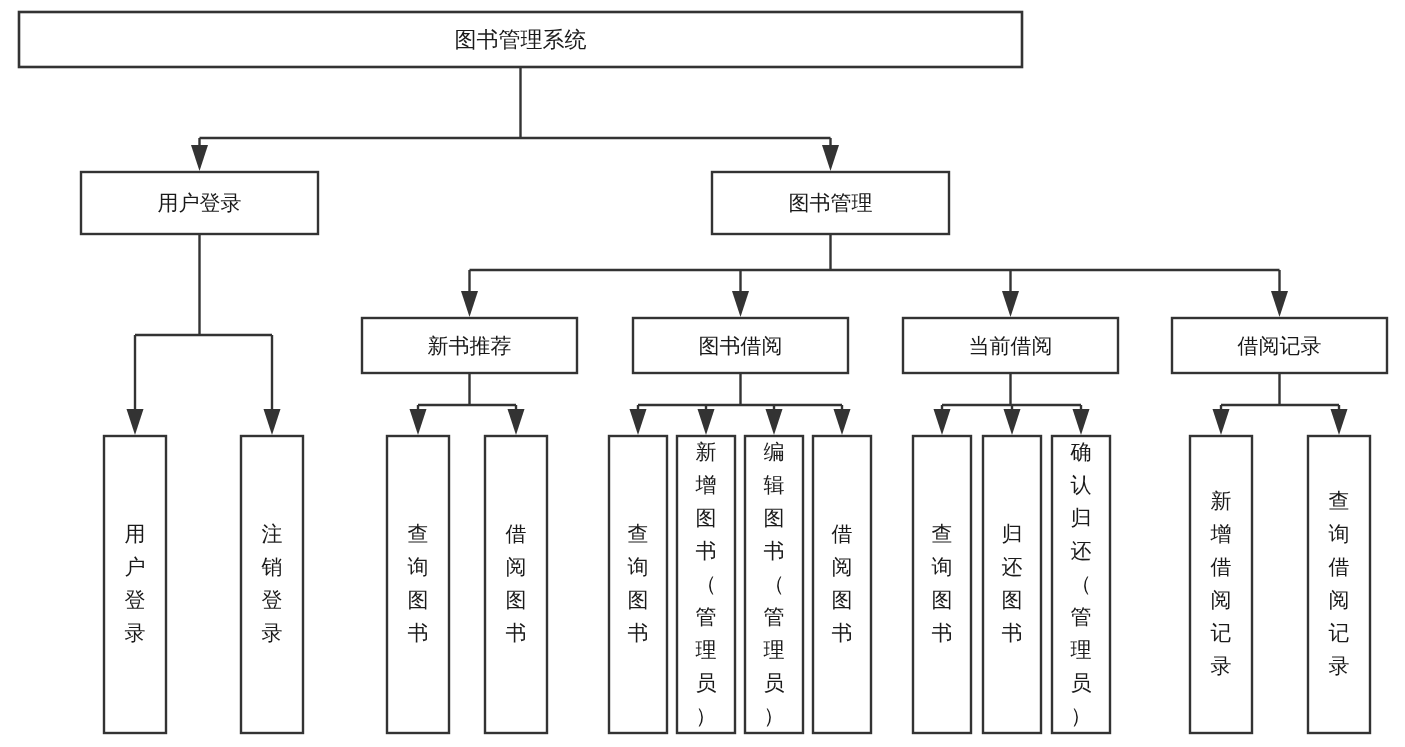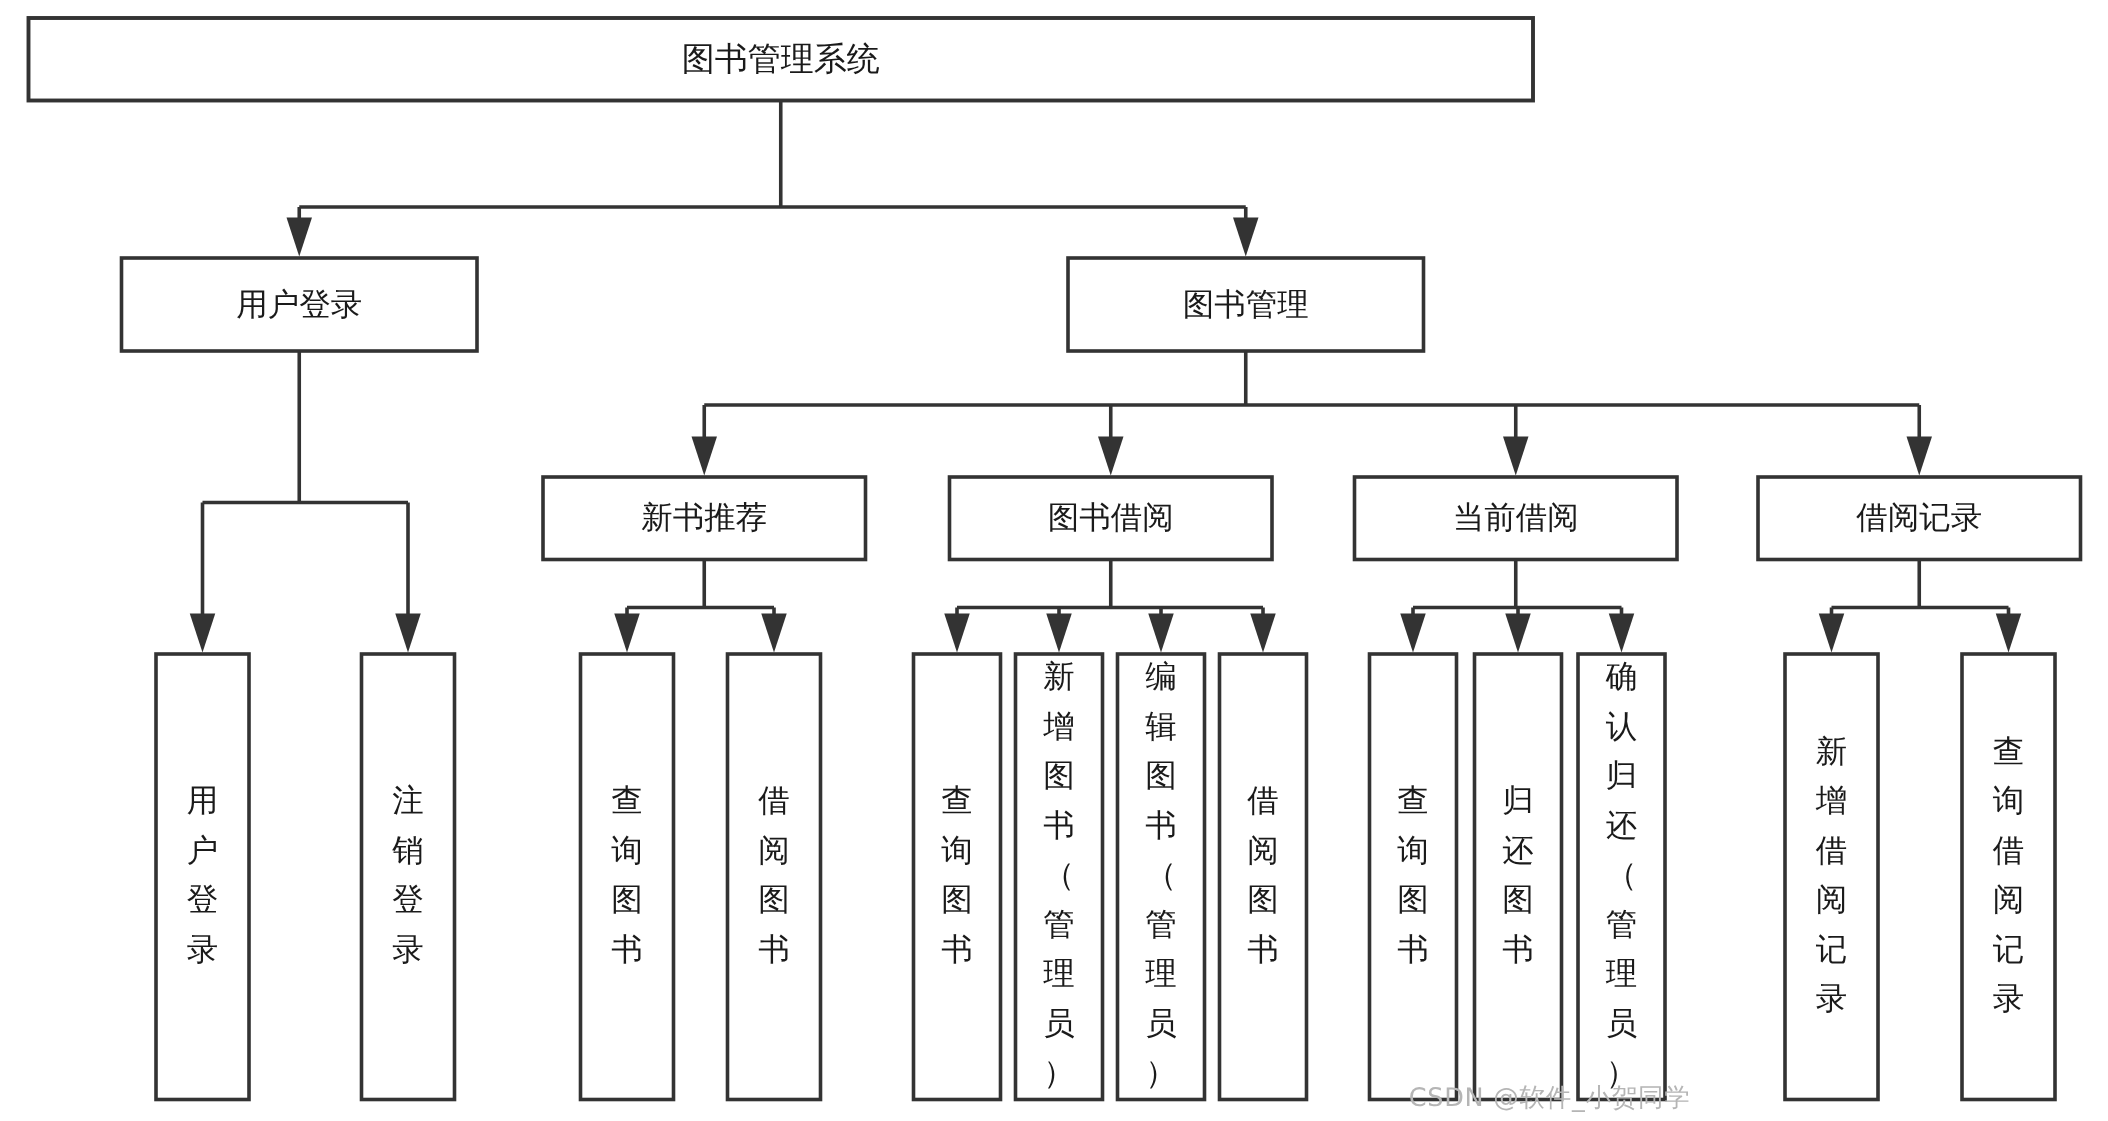--- a/index.html
+++ b/index.html
@@ -327,14 +327,13 @@
             <text x="1339" y="502" class="leaf-label-char">查</text>
             <text x="1339" y="535" class="leaf-label-char">询</text>
             <text x="1339" y="568" class="leaf-label-char">借</text>
             <text x="1339" y="601" class="leaf-label-char">阅</text>
             <text x="1339" y="634" class="leaf-label-char">记</text>
             <text x="1339" y="667" class="leaf-label-char">录</text>
           </g>
         </g>
       </g>
   </svg>
-  <div class="watermark">CSDN @软件_小贺同学</div>
 </div>
 
 </body></html>

